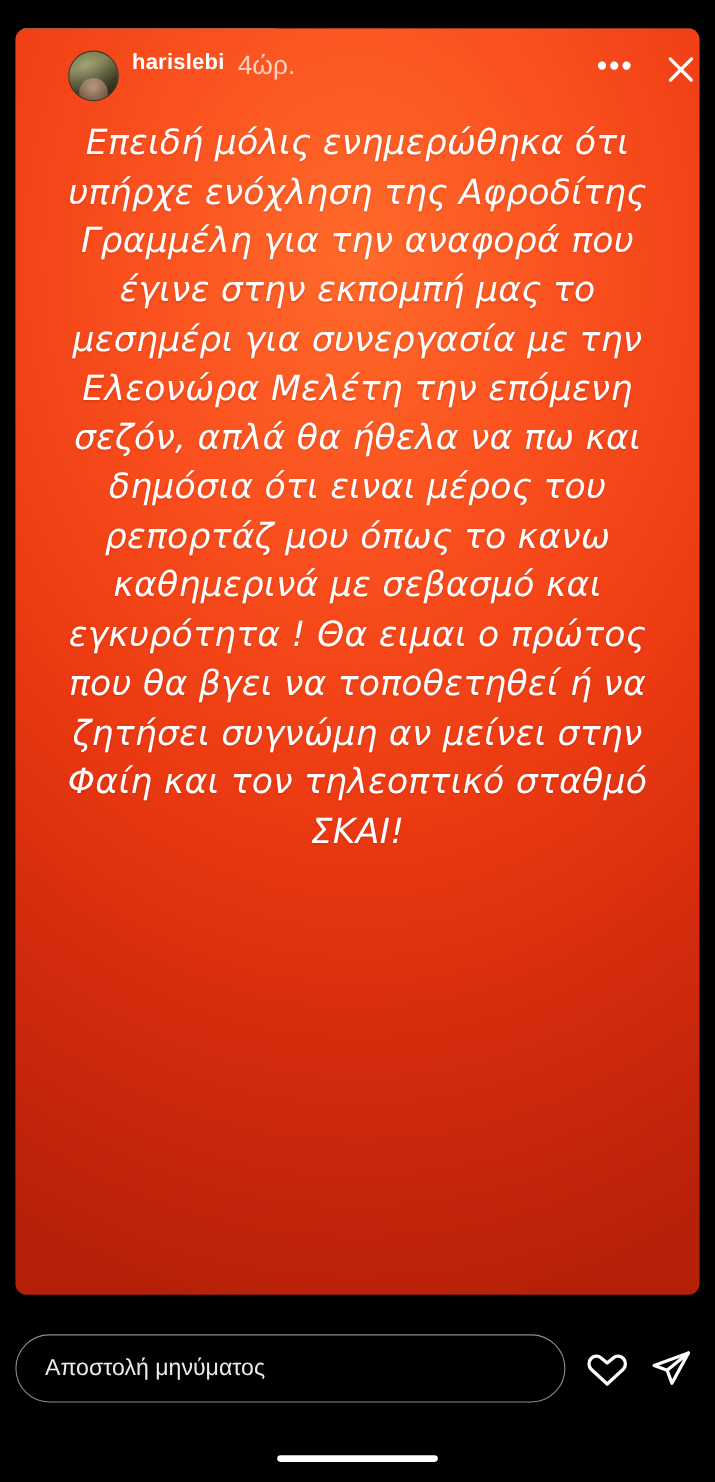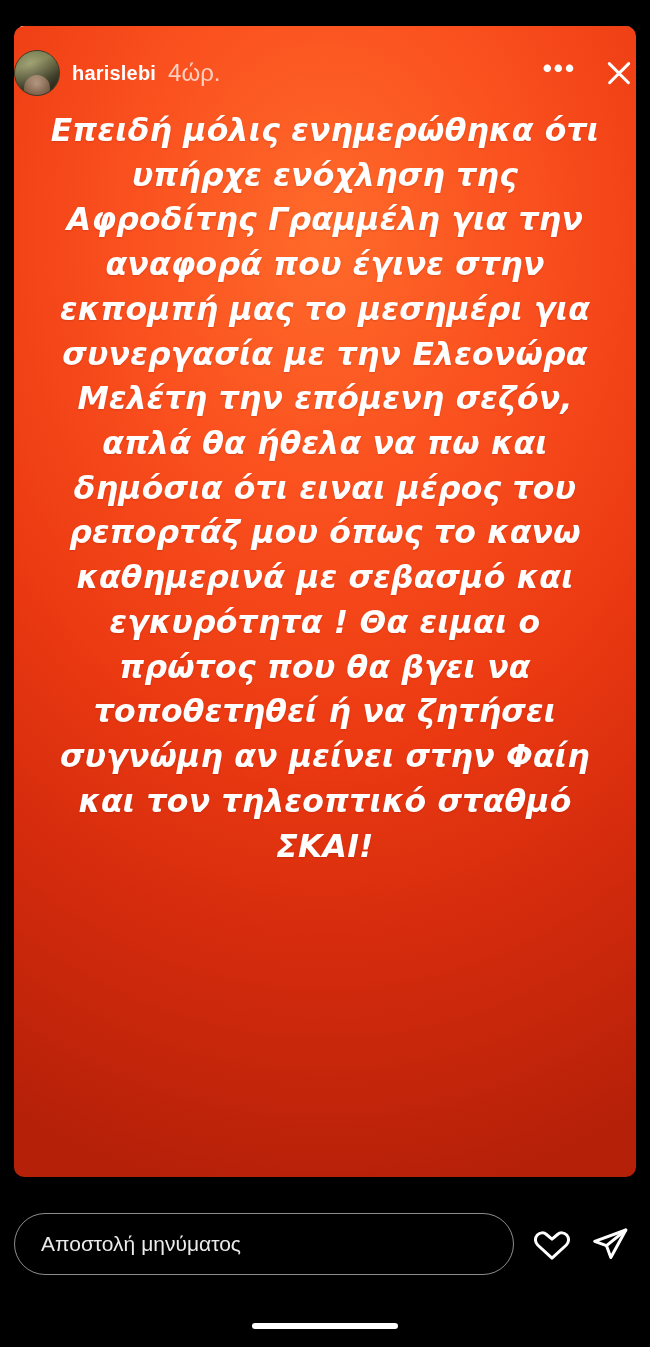--- a/index.html
+++ b/index.html
@@ -41,23 +41,24 @@
   }
 
   
   .story-header {
     position: absolute;
     top: 46px;
     left: 14px;
     right: 14px;
     height: 54px;
     display: flex;
-    align-items: center;
+    align-items: flex-start;
     gap: 12px;
     z-index: 10;
+    padding-left: 48px;
   }
   .avatar {
     width: 46px;
     height: 46px;
     border-radius: 50%;
     flex: 0 0 46px;
     background: linear-gradient(160deg, #6e7a45 0%, #8d8f57 30%, #4b4a30 65%, #2b2a1c 100%);
     position: relative;
     overflow: hidden;
     border: 1px solid #3a3a2c;
@@ -140,21 +141,21 @@
     z-index: 1;
   }
   .story-text {
     position: absolute;
     top: 82px;
     left: 28px;
     right: 28px;
     color: #ffffff;
     font-family: "DejaVu Sans", sans-serif;
     font-style: italic;
-    font-weight: 700;
+    font-weight: 400;
     font-size: 31.5px;
     line-height: 1.42;
     text-align: center;
     letter-spacing: 0.2px;
     text-shadow: 0 1px 2px rgba(120,20,0,0.22);
     white-space: pre-wrap;
   }
 
   
   .story-footer {

